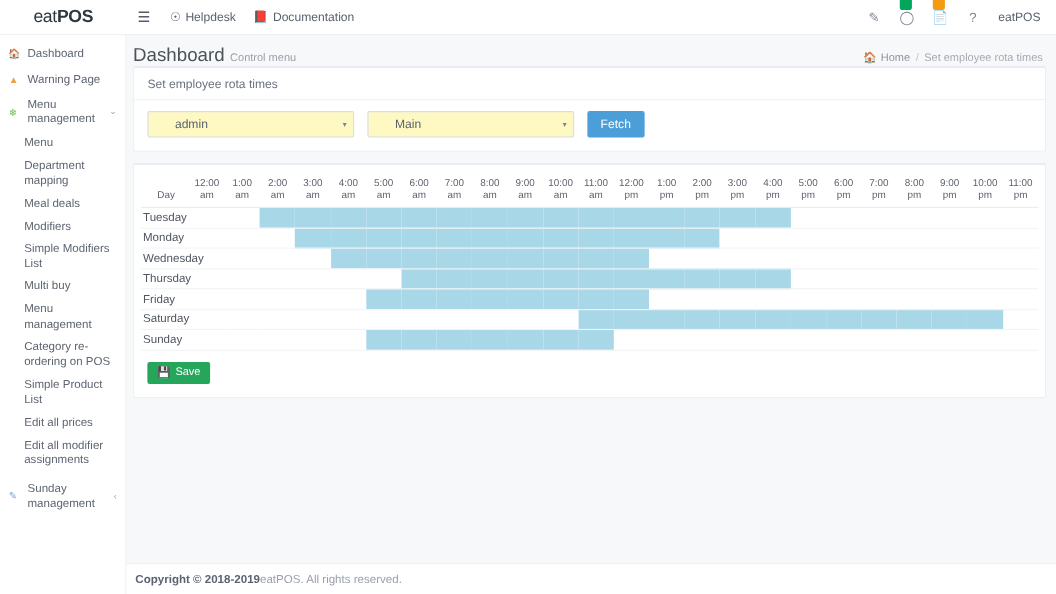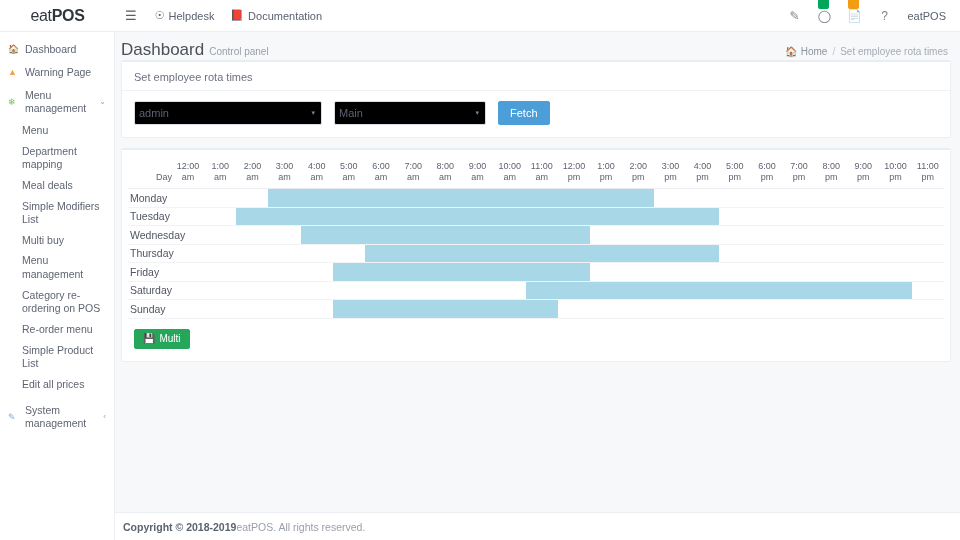--- a/index.html
+++ b/index.html
@@ -110,47 +110,47 @@
     padding: 9px 12px 7px 12px;
     font-size: 11px; color: #6b7280;
     border-bottom: 1px solid #f1f2f5;
   }
   .card-body { padding: 10px 12px 12px 12px; }
 
   .form-row { display: flex; align-items: center; gap: 12px; }
   .select {
     position: relative;
     height: 24px; border: 1px solid #d8dce3; border-radius: 2px;
-    background: #000000; display: flex; align-items: center;
-    padding: 0 18px 0 4px; font-size: 11px; color: #5b6270;
+    background: #fef9c3; display: flex; align-items: center;
+    padding: 0 18px 0 24px; font-size: 11px; color: #5b6270;
     cursor: pointer;
   }
   .select.s1 { width: 188px; }
-  .select.s2 { width: 152px; }
+  .select.s2 { width: 188px; }
   .select .arrow {
     position: absolute; right: 6px; top: 50%; transform: translateY(-50%);
     font-size: 7px; color: #7b828e;
   }
   .btn-fetch {
     height: 24px; padding: 0 11px;
     background: #4c9ed9; border: 1px solid #4c9ed9; border-radius: 2px;
     color: #fff; font-size: 11px; cursor: pointer;
     display: flex; align-items: center;
   }
 
   
   .rota-card { padding: 8px 0 0 0; }
   .rota-wrap { padding: 0 6px 0 6px; }
   table.rota { border-collapse: collapse; width: 100%; table-layout: fixed; }
   table.rota th {
     font-size: 9px; font-weight: 400; color: #5d636f;
     padding: 3px 0 6px 0; text-align: center; vertical-align: bottom;
     line-height: 1.18;
   }
-  table.rota th.dayhead { text-align: right; padding-left: 2px; width: 44px; vertical-align: bottom;}
+  table.rota th.dayhead { text-align: center; padding-left: 2px; width: 44px; vertical-align: bottom;}
   table.rota td {
     height: 18.5px; padding: 0; border-bottom: 1px solid #f2f3f6;
   }
   table.rota td.daycell {
     font-size: 10.5px; color: #4f5561; padding-left: 2px; white-space: nowrap;
   }
   table.rota tr.hdr th { border-bottom: 1px solid #eaecef; }
   .slot { background: transparent; }
   .slot.on { background: #a8d8e8; }
 
@@ -219,42 +219,43 @@
   <div class="nav-item">
     <span class="ico" style="color:#6cc24a;">❄</span>
     <span class="lbl">Menu management</span>
     <span class="caret">⌄</span>
   </div>
 
   <div>
     <div class="nav-sub">Menu</div>
     <div class="nav-sub">Department mapping</div>
     <div class="nav-sub">Meal deals</div>
+    <div class="nav-sub">Modifiers</div>
     <div class="nav-sub">Simple Modifiers List</div>
     <div class="nav-sub">Multi buy</div>
     <div class="nav-sub">Menu management</div>
     <div class="nav-sub">Category re-ordering on POS</div>
-    <div class="nav-sub">Re-order menu</div>
     <div class="nav-sub">Simple Product List</div>
     <div class="nav-sub">Edit all prices</div>
+    <div class="nav-sub">Edit all modifier assignments</div>
   </div>
 
   <div class="nav-item" style="margin-top:4px;">
     <span class="ico" style="color:#7fa7d9;">✎</span>
-    <span class="lbl">System management</span>
+    <span class="lbl">Sunday management</span>
     <span class="caret">‹</span>
   </div>
 
 </div>
 
 <div class="content">
 
   <div class="pagehead">
     <span class="pagetitle">Dashboard</span>
-    <span class="pagesub">Control panel</span>
+    <span class="pagesub">Control menu</span>
     <span class="breadcrumb">
       <span class="bc-link">
         <span>🏠</span>
         <span>Home</span>
       </span>
       <span class="sep">/</span>
       <span class="bc-cur">Set employee rota times</span>
     </span>
   </div>
 
@@ -304,65 +305,65 @@
               <th>6:00<br>pm</th>
               <th>7:00<br>pm</th>
               <th>8:00<br>pm</th>
               <th>9:00<br>pm</th>
               <th>10:00<br>pm</th>
               <th>11:00<br>pm</th>
             </tr>
         </thead>
         <tbody id="rota-body">
             <tr>
+              <td class="daycell">Tuesday</td>
+              <td class="slot"></td>
+              <td class="slot"></td>
+              <td class="slot on" style="background: rgb(168, 216, 232);"></td>
+              <td class="slot on" style="background: rgb(168, 216, 232);"></td>
+              <td class="slot on" style="background: rgb(168, 216, 232);"></td>
+              <td class="slot on" style="background: rgb(168, 216, 232);"></td>
+              <td class="slot on" style="background: rgb(168, 216, 232);"></td>
+              <td class="slot on" style="background: rgb(168, 216, 232);"></td>
+              <td class="slot on" style="background: rgb(168, 216, 232);"></td>
+              <td class="slot on" style="background: rgb(168, 216, 232);"></td>
+              <td class="slot on" style="background: rgb(168, 216, 232);"></td>
+              <td class="slot on" style="background: rgb(168, 216, 232);"></td>
+              <td class="slot on" style="background: rgb(168, 216, 232);"></td>
+              <td class="slot on" style="background: rgb(168, 216, 232);"></td>
+              <td class="slot on" style="background: rgb(168, 216, 232);"></td>
+              <td class="slot on" style="background: rgb(168, 216, 232);"></td>
+              <td class="slot on" style="background: rgb(168, 216, 232);"></td>
+              <td class="slot"></td>
+              <td class="slot"></td>
+              <td class="slot"></td>
+              <td class="slot"></td>
+              <td class="slot"></td>
+              <td class="slot"></td>
+              <td class="slot"></td>
+            </tr>
+            <tr>
               <td class="daycell">Monday</td>
               <td class="slot"></td>
               <td class="slot"></td>
               <td class="slot"></td>
               <td class="slot on" style="background: rgb(168, 216, 232);"></td>
               <td class="slot on" style="background: rgb(168, 216, 232);"></td>
               <td class="slot on" style="background: rgb(168, 216, 232);"></td>
               <td class="slot on" style="background: rgb(168, 216, 232);"></td>
               <td class="slot on" style="background: rgb(168, 216, 232);"></td>
               <td class="slot on" style="background: rgb(168, 216, 232);"></td>
               <td class="slot on" style="background: rgb(168, 216, 232);"></td>
               <td class="slot on" style="background: rgb(168, 216, 232);"></td>
               <td class="slot on" style="background: rgb(168, 216, 232);"></td>
               <td class="slot on" style="background: rgb(168, 216, 232);"></td>
               <td class="slot on" style="background: rgb(168, 216, 232);"></td>
               <td class="slot on" style="background: rgb(168, 216, 232);"></td>
               <td class="slot"></td>
               <td class="slot"></td>
-              <td class="slot"></td>
-              <td class="slot"></td>
-              <td class="slot"></td>
-              <td class="slot"></td>
-              <td class="slot"></td>
-              <td class="slot"></td>
-              <td class="slot"></td>
-            </tr>
-            <tr>
-              <td class="daycell">Tuesday</td>
-              <td class="slot"></td>
-              <td class="slot"></td>
-              <td class="slot on" style="background: rgb(168, 216, 232);"></td>
-              <td class="slot on" style="background: rgb(168, 216, 232);"></td>
-              <td class="slot on" style="background: rgb(168, 216, 232);"></td>
-              <td class="slot on" style="background: rgb(168, 216, 232);"></td>
-              <td class="slot on" style="background: rgb(168, 216, 232);"></td>
-              <td class="slot on" style="background: rgb(168, 216, 232);"></td>
-              <td class="slot on" style="background: rgb(168, 216, 232);"></td>
-              <td class="slot on" style="background: rgb(168, 216, 232);"></td>
-              <td class="slot on" style="background: rgb(168, 216, 232);"></td>
-              <td class="slot on" style="background: rgb(168, 216, 232);"></td>
-              <td class="slot on" style="background: rgb(168, 216, 232);"></td>
-              <td class="slot on" style="background: rgb(168, 216, 232);"></td>
-              <td class="slot on" style="background: rgb(168, 216, 232);"></td>
-              <td class="slot on" style="background: rgb(168, 216, 232);"></td>
-              <td class="slot on" style="background: rgb(168, 216, 232);"></td>
               <td class="slot"></td>
               <td class="slot"></td>
               <td class="slot"></td>
               <td class="slot"></td>
               <td class="slot"></td>
               <td class="slot"></td>
               <td class="slot"></td>
             </tr>
             <tr>
               <td class="daycell">Wednesday</td>
@@ -498,21 +499,21 @@
               <td class="slot"></td>
               <td class="slot"></td>
               <td class="slot"></td>
             </tr>
           </tbody>
       </table>
     </div>
     <div class="save-wrap">
       <div class="btn-save">
         <span>💾</span>
-        <span>Multi</span>
+        <span>Save</span>
       </div>
     </div>
   </div>
 
 </div>
 
 <div class="footer">
   <b>Copyright © 2018-2019</b>
     <span> eatPOS. All rights reserved.</span>
 </div>

